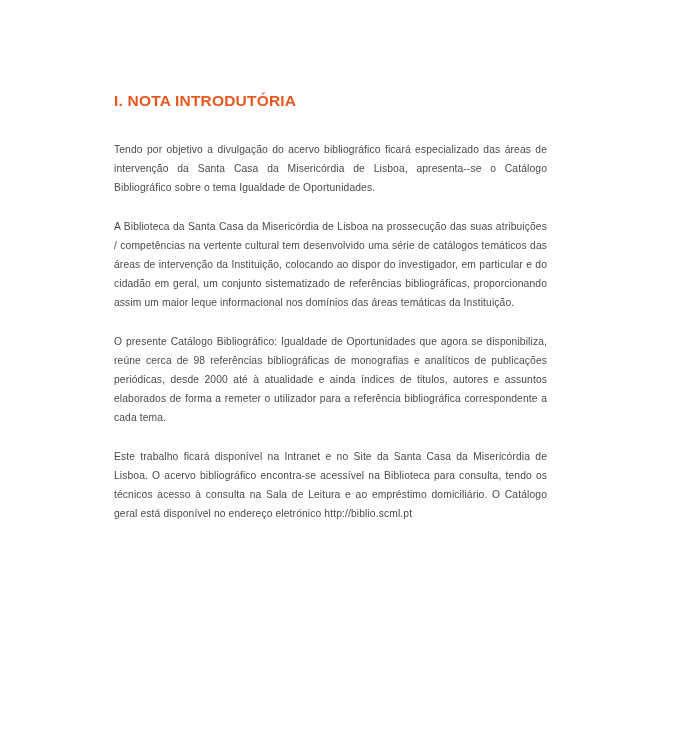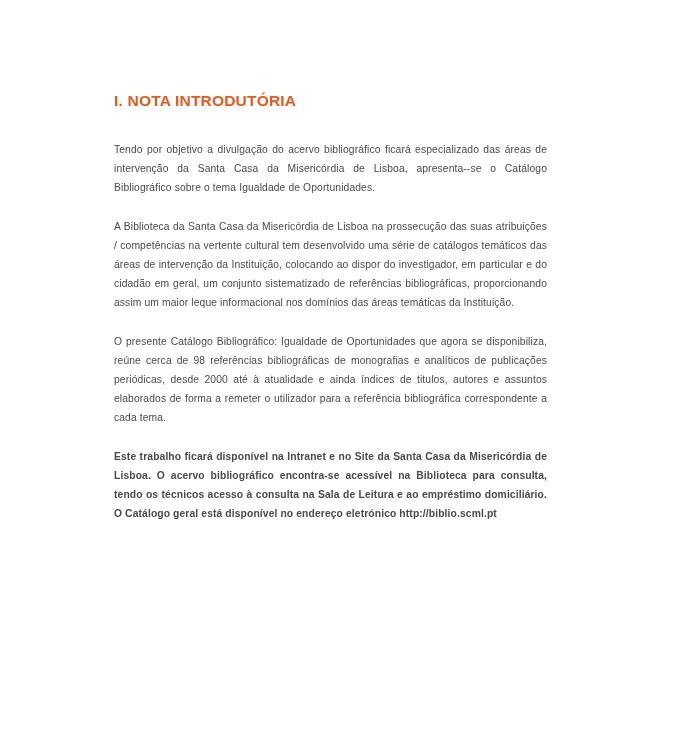--- a/index.html
+++ b/index.html
@@ -41,21 +41,20 @@
     font-size: 10.3px;
     line-height: 1.85;
     color: #4a4a4a;
     margin: 0 0 20px 0;
     text-align: justify;
     letter-spacing: 0.12px;
     font-family: "Liberation Sans", sans-serif;
   }
   .para:last-child {
     margin-bottom: 0;
-    font-weight: bold;
   }
 </style>
 </head>
 <body>
 
 <div class="page">
   <div class="content">
     <h1 class="doc-title">I. NOTA INTRODUTÓRIA</h1>
     <p class="para">Tendo por objetivo a divulgação do acervo bibliográfico ficará especializado das áreas de intervenção da Santa Casa da Misericórdia de Lisboa, apresenta--se o Catálogo Bibliográfico sobre o tema Igualdade de Oportunidades.</p>
     <p class="para">A Biblioteca da Santa Casa da Misericórdia de Lisboa na prossecução das suas atribuições / competências na vertente cultural tem desenvolvido uma série de catálogos temáticos das áreas de intervenção da Instituição, colocando ao dispor do investigador, em particular e do cidadão em geral, um conjunto sistematizado de referências bibliográficas, proporcionando assim um maior leque informacional nos domínios das áreas temáticas da Instituição.</p>

